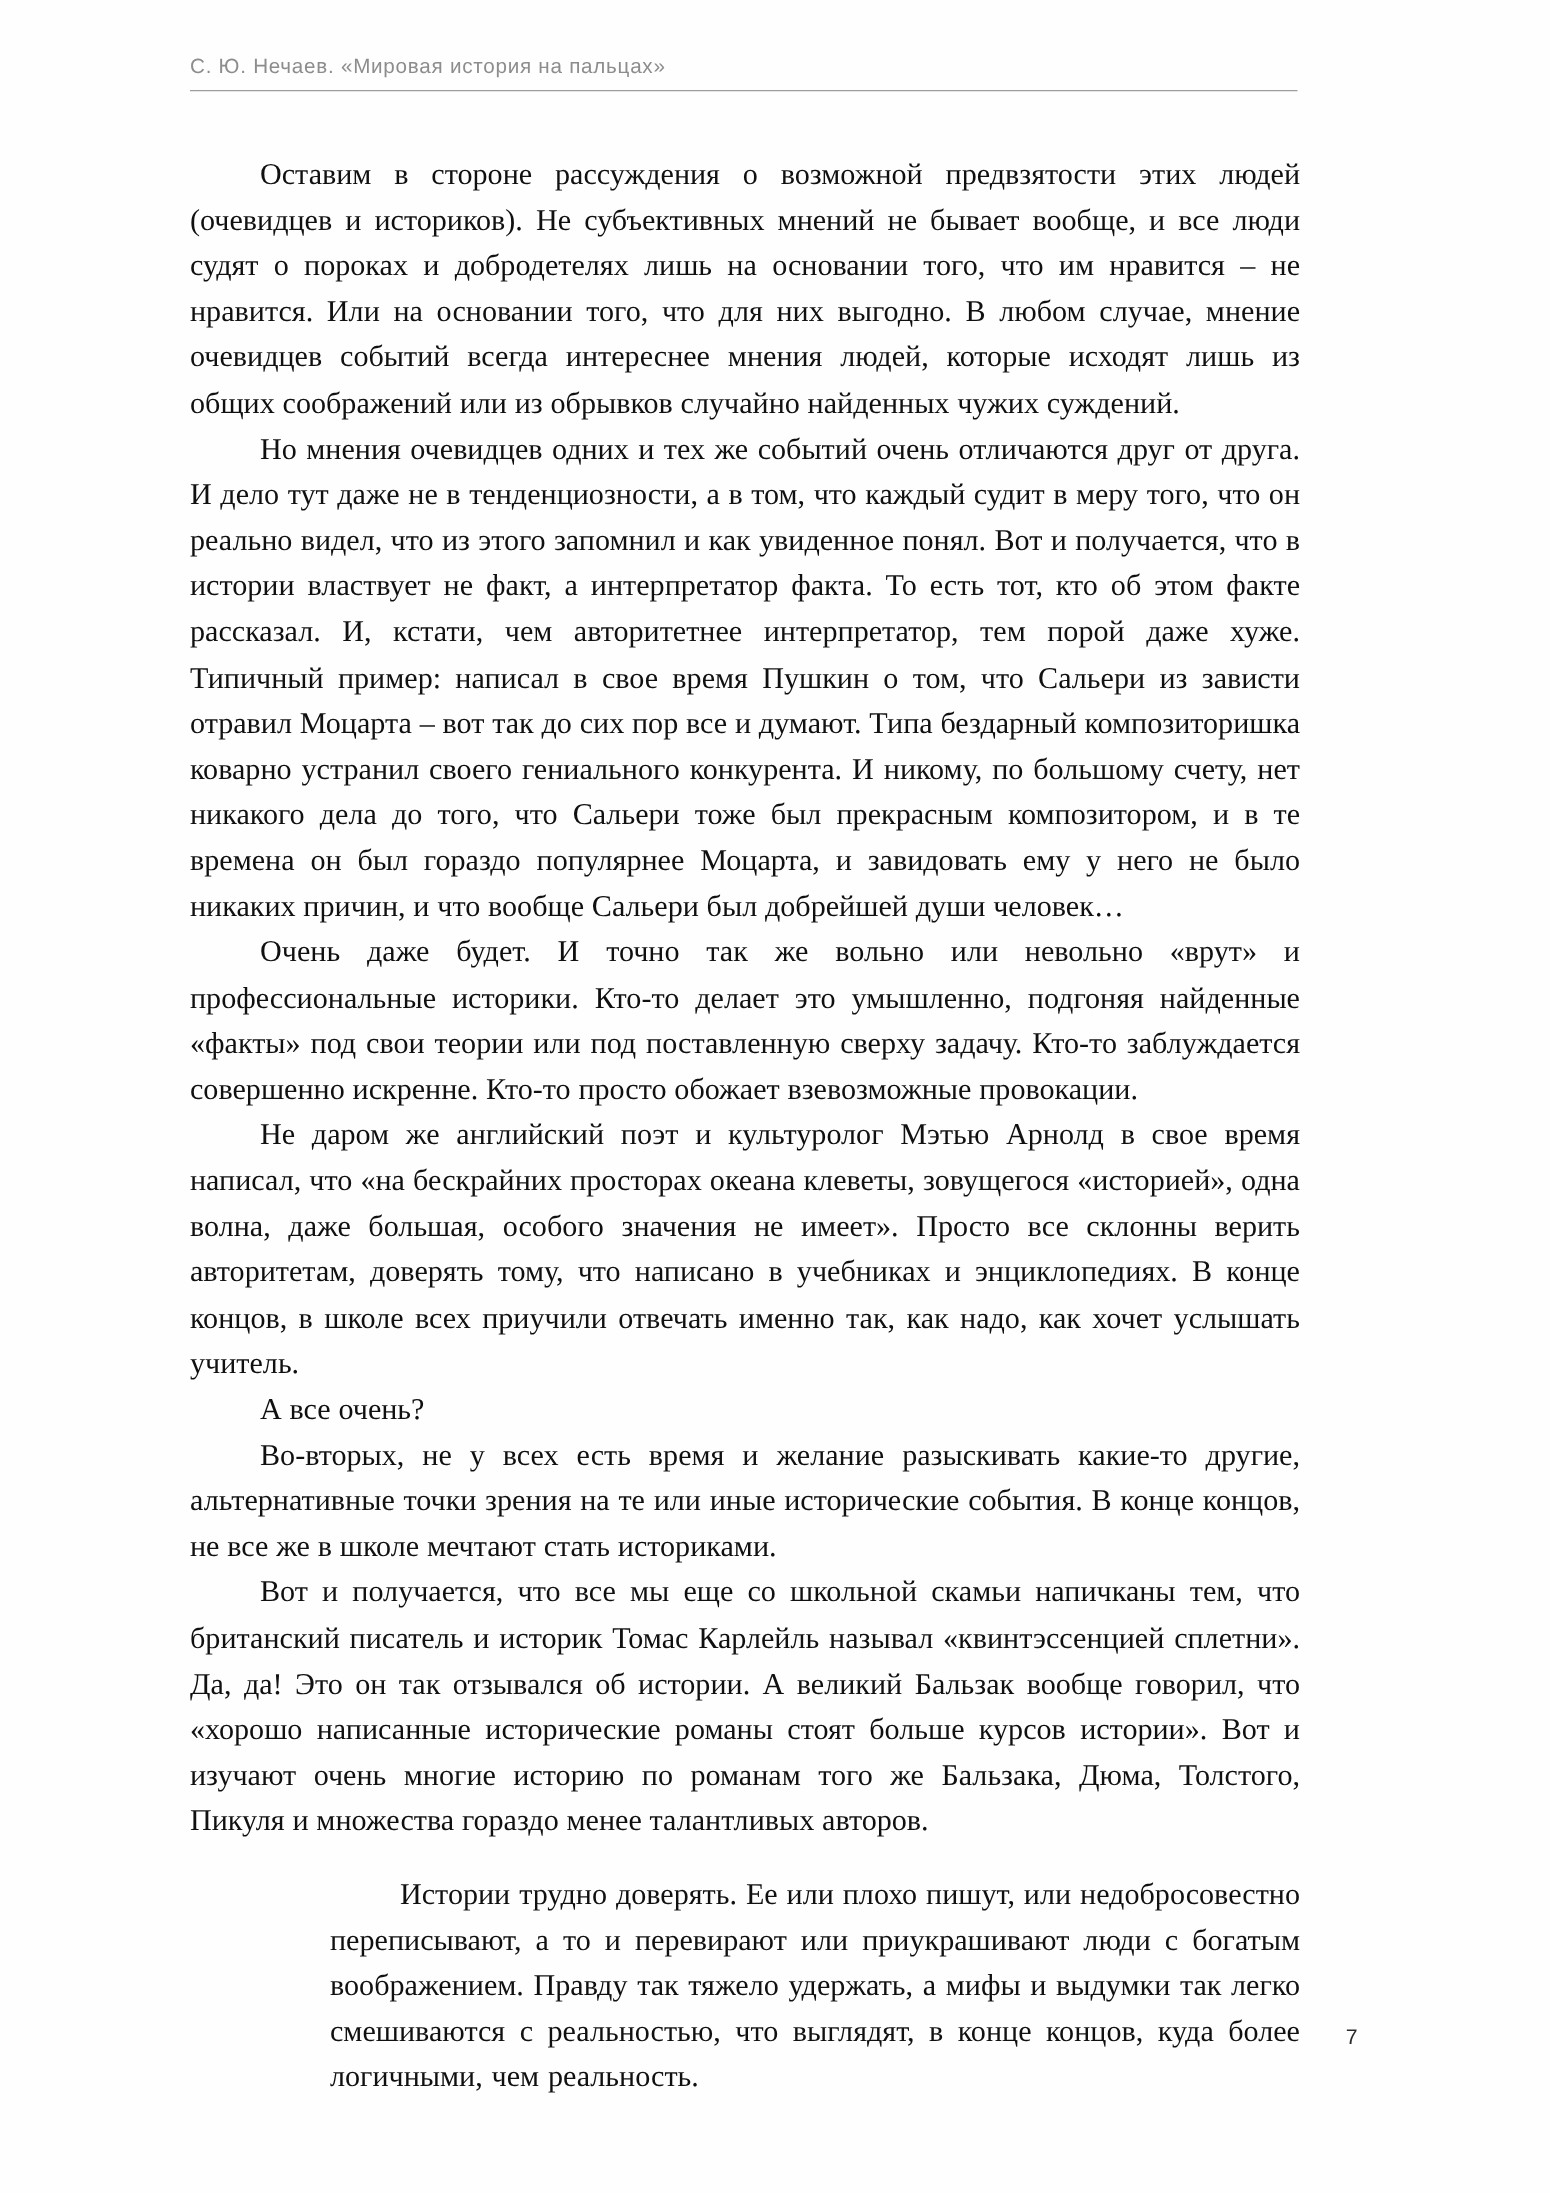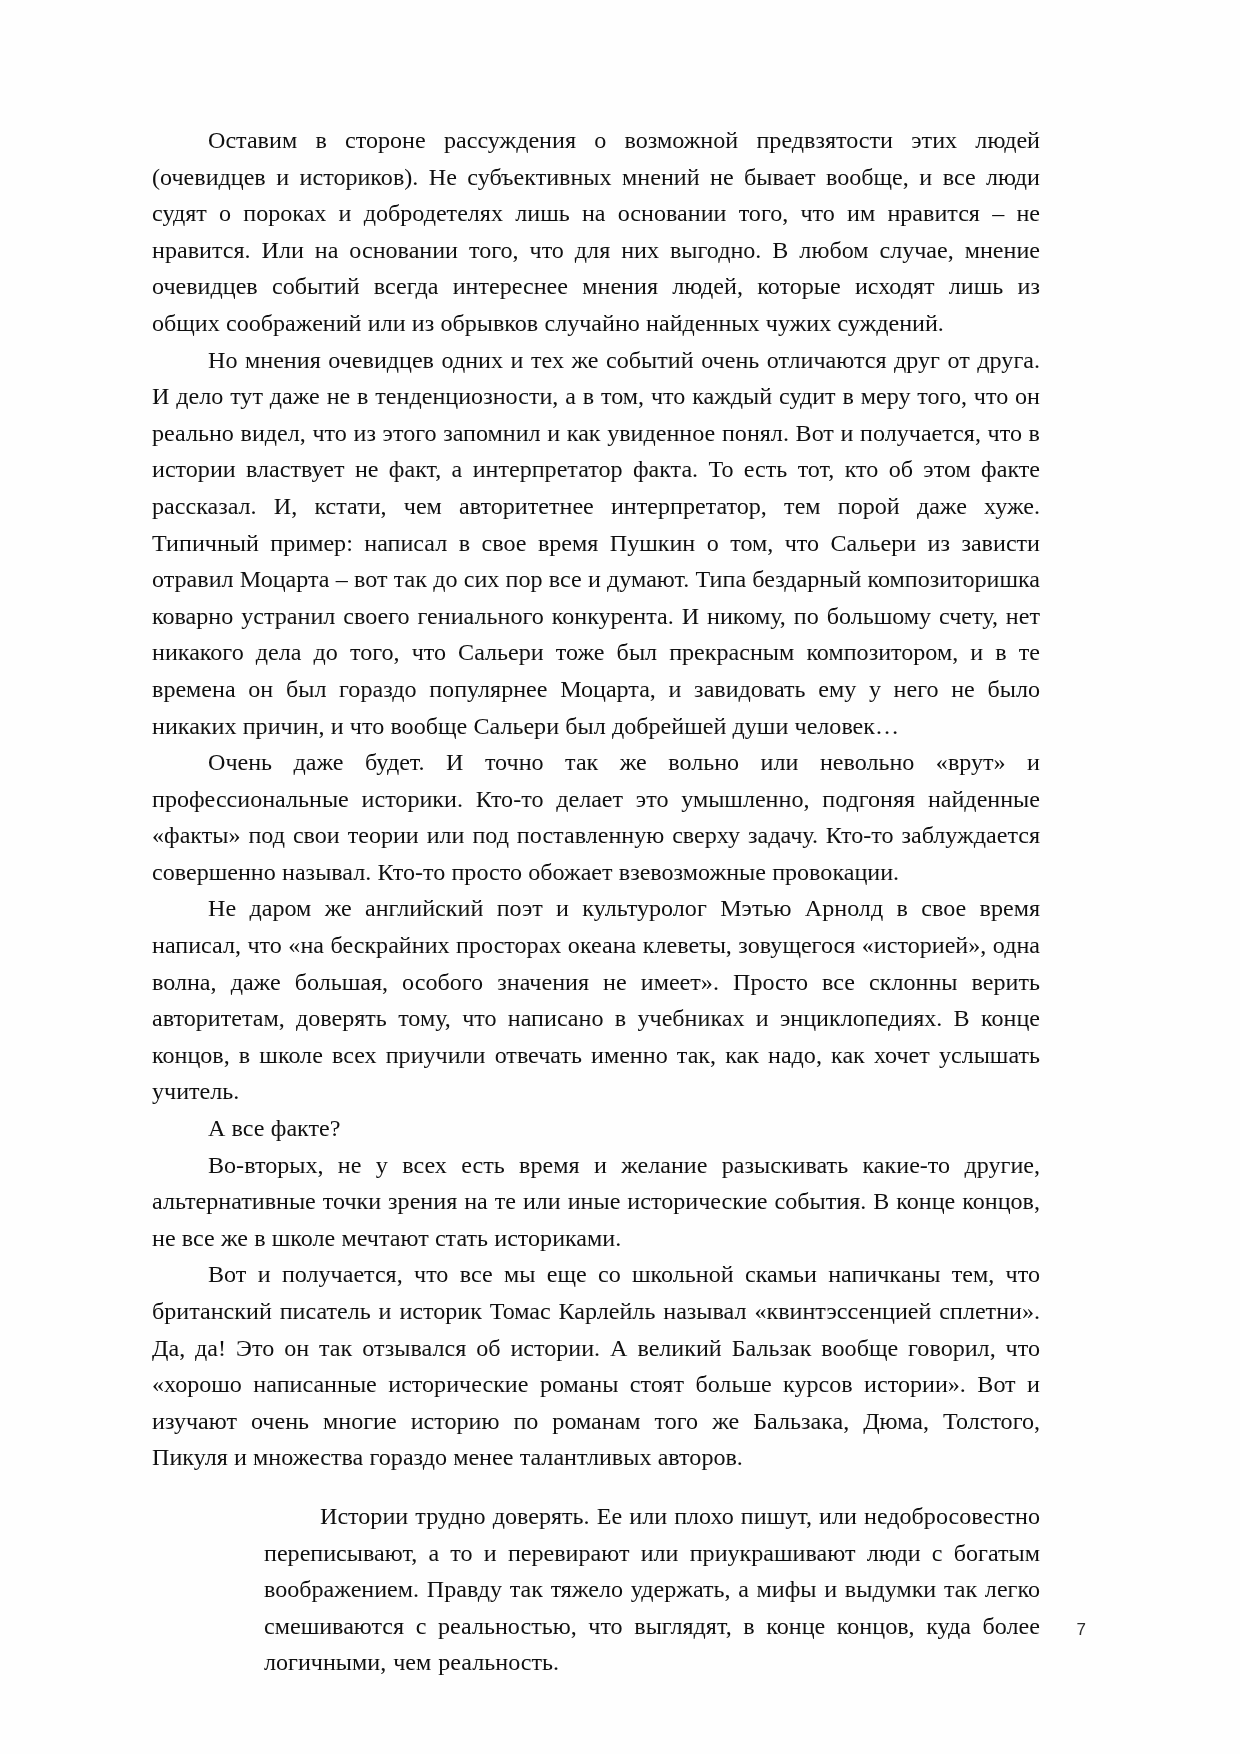--- a/index.html
+++ b/index.html
@@ -84,28 +84,32 @@
     font-family: "Liberation Sans", "DejaVu Sans", sans-serif;
     font-size: 17px;
     color: #2b2b2b;
   }
 </style>
 </head>
 <body>
 
 <div class="page">
 
+  <div class="header">
+    <div class="header-text">С. Ю. Нечаев.  «Мировая история на пальцах»</div>
+    <div class="header-rule"></div>
+  </div>
 
   <div class="content">
 
     <p class="body-par">Оставим в стороне рассуждения о возможной предвзятости этих людей (очевидцев и историков). Не субъективных мнений не бывает вообще, и все люди судят о пороках и добродетелях лишь на основании того, что им нравится – не нравится. Или на основании того, что для них выгодно. В любом случае, мнение очевидцев событий всегда интереснее мнения людей, которые исходят лишь из общих соображений или из обрывков случайно найденных чужих суждений.</p>
     <p class="body-par">Но мнения очевидцев одних и тех же событий очень отличаются друг от друга. И дело тут даже не в тенденциозности, а в том, что каждый судит в меру того, что он реально видел, что из этого запомнил и как увиденное понял. Вот и получается, что в истории властвует не факт, а интерпретатор факта. То есть тот, кто об этом факте рассказал. И, кстати, чем авторитетнее интерпретатор, тем порой даже хуже. Типичный пример: написал в свое время Пушкин о том, что Сальери из зависти отравил Моцарта – вот так до сих пор все и думают. Типа бездарный композиторишка коварно устранил своего гениального конкурента. И никому, по большому счету, нет никакого дела до того, что Сальери тоже был прекрасным композитором, и в те времена он был гораздо популярнее Моцарта, и завидовать ему у него не было никаких причин, и что вообще Сальери был добрейшей души человек…</p>
-    <p class="body-par">Очень даже будет. И точно так же вольно или невольно «врут» и профессиональные историки. Кто-то делает это умышленно, подгоняя найденные «факты» под свои теории или под поставленную сверху задачу. Кто-то заблуждается совершенно называл. Кто-то просто обожает взевозможные провокации.</p>
+    <p class="body-par">Очень даже будет. И точно так же вольно или невольно «врут» и профессиональные историки. Кто-то делает это умышленно, подгоняя найденные «факты» под свои теории или под поставленную сверху задачу. Кто-то заблуждается совершенно искренне. Кто-то просто обожает взевозможные провокации.</p>
     <p class="body-par">Не даром же английский поэт и культуролог Мэтью Арнолд в свое время написал, что «на бескрайних просторах океана клеветы, зовущегося «историей», одна волна, даже большая, особого значения не имеет». Просто все склонны верить авторитетам, доверять тому, что написано в учебниках и энциклопедиях. В конце концов, в школе всех приучили отвечать именно так, как надо, как хочет услышать учитель.</p>
-    <p class="body-par">А все факте?</p>
+    <p class="body-par">А все очень?</p>
     <p class="body-par">Во-вторых, не у всех есть время и желание разыскивать какие-то другие, альтернативные точки зрения на те или иные исторические события. В конце концов, не все же в школе мечтают стать историками.</p>
     <p class="body-par">Вот и получается, что все мы еще со школьной скамьи напичканы тем, что британский писатель и историк Томас Карлейль называл «квинтэссенцией сплетни». Да, да! Это он так отзывался об истории. А великий Бальзак вообще говорил, что «хорошо написанные исторические романы стоят больше курсов истории». Вот и изучают очень многие историю по романам того же Бальзака, Дюма, Толстого, Пикуля и множества гораздо менее талантливых авторов.</p>
 
     <div class="quote-block">
       <p class="quote-par">Истории трудно доверять. Ее или плохо пишут, или недобросовестно переписывают, а то и перевирают или приукрашивают люди с богатым воображением. Правду так тяжело удержать, а мифы и выдумки так легко смешиваются с реальностью, что выглядят, в конце концов, куда более логичными, чем реальность.</p>
 
     </div>
 
   </div>
 

